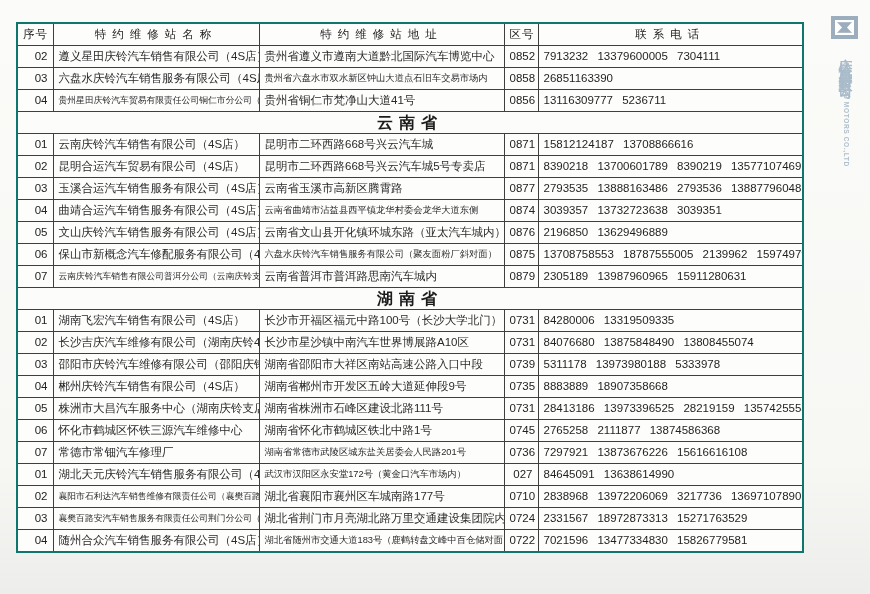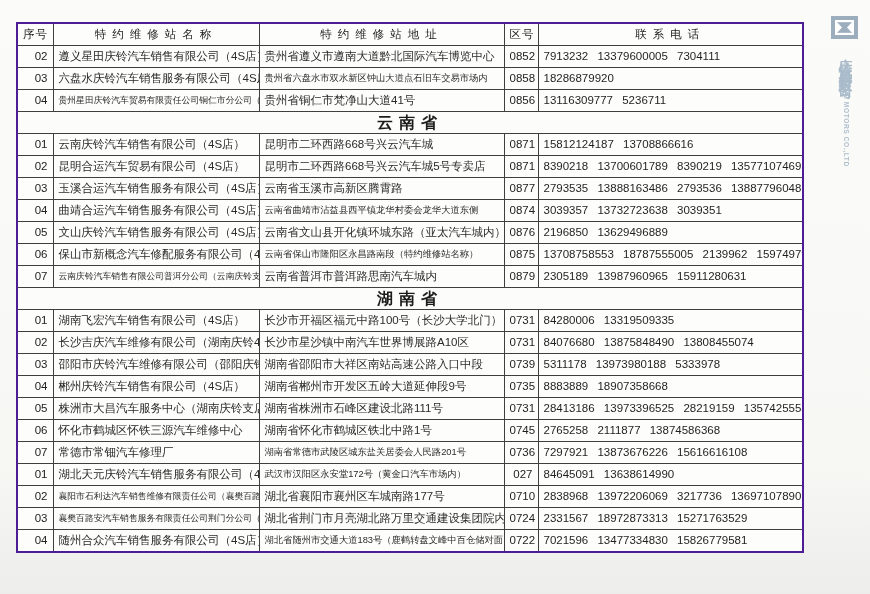--- a/index.html
+++ b/index.html
@@ -14,21 +14,21 @@
     border-collapse:collapse;table-layout:fixed;width:786px;
     background:#fdfdfc;
   }
   table.stations td,table.stations th{
     border:1px solid #3f3f3f;
     padding:0 5px;height:21px;
     font-size:11.5px;line-height:1.1;
     overflow:hidden;white-space:nowrap;
     font-weight:normal;
   }
-  table.stations{border:2px solid #4c1d95;}
+  table.stations{border:2px solid #0f766e;}
   col.c-no{width:36px;}
   col.c-name{width:206px;}
   col.c-addr{width:245px;}
   col.c-code{width:34px;}
   col.c-phone{width:265px;}
   th.hcell{font-weight:bold;text-align:center;font-size:12px;color:#1d1d1d;}
   th.hcell.wide{letter-spacing:6px;}
   th.hcell.narrow{letter-spacing:1px;}
   td.no,td.code{text-align:right;font-size:11px;color:#222;margin-left:17px;}
   td.name{font-size:11.5px;}
@@ -89,21 +89,21 @@
           <td class="name">遵义星田庆铃汽车销售有限公司（4S店）</td>
           <td class="addr">贵州省遵义市遵南大道黔北国际汽车博览中心</td>
           <td class="code">0852</td>
           <td class="phone">7913232  13379600005  7304111</td>
         </tr>
         <tr>
           <td class="no">03</td>
           <td class="name">六盘水庆铃汽车销售服务有限公司（4S店）</td>
           <td class="addr small">贵州省六盘水市双水新区钟山大道点石旧车交易市场内</td>
           <td class="code">0858</td>
-          <td class="phone">18286879920</td>
+          <td class="phone">26851163390</td>
         </tr>
         <tr>
           <td class="no">04</td>
           <td class="name small">贵州星田庆铃汽车贸易有限责任公司铜仁市分公司（贵州星田支店）</td>
           <td class="addr">贵州省铜仁市梵净山大道41号</td>
           <td class="code">0856</td>
           <td class="phone">13116309777  5236711</td>
         </tr>
         <tr class="band">
           <td colspan="5">云南省</td>
@@ -139,21 +139,21 @@
         <tr>
           <td class="no">05</td>
           <td class="name">文山庆铃汽车销售服务有限公司（4S店）</td>
           <td class="addr">云南省文山县开化镇环城东路（亚太汽车城内）</td>
           <td class="code">0876</td>
           <td class="phone">2196850  13629496889</td>
         </tr>
         <tr>
           <td class="no">06</td>
           <td class="name">保山市新概念汽车修配服务有限公司（4S店）</td>
-          <td class="addr small">云南省保山市隆阳区永昌路南段（特约维修站名称）</td>
+          <td class="addr small">六盘水庆铃汽车销售服务有限公司（聚友面粉厂斜对面）</td>
           <td class="code">0875</td>
           <td class="phone">13708758553  18787555005  2139962  15974979095</td>
         </tr>
         <tr>
           <td class="no">07</td>
           <td class="name small">云南庆铃汽车销售有限公司普洱分公司（云南庆铃支店）</td>
           <td class="addr">云南省普洱市普洱路思南汽车城内</td>
           <td class="code">0879</td>
           <td class="phone">2305189  13987960965  15911280631</td>
         </tr>

